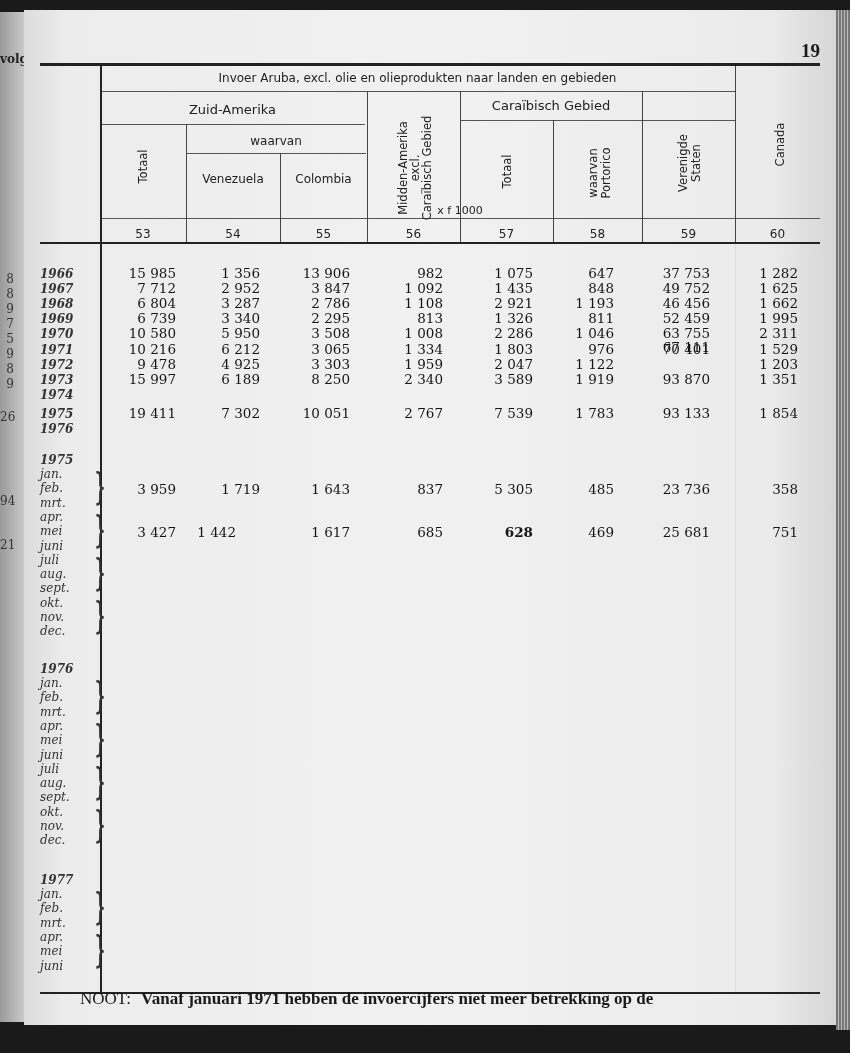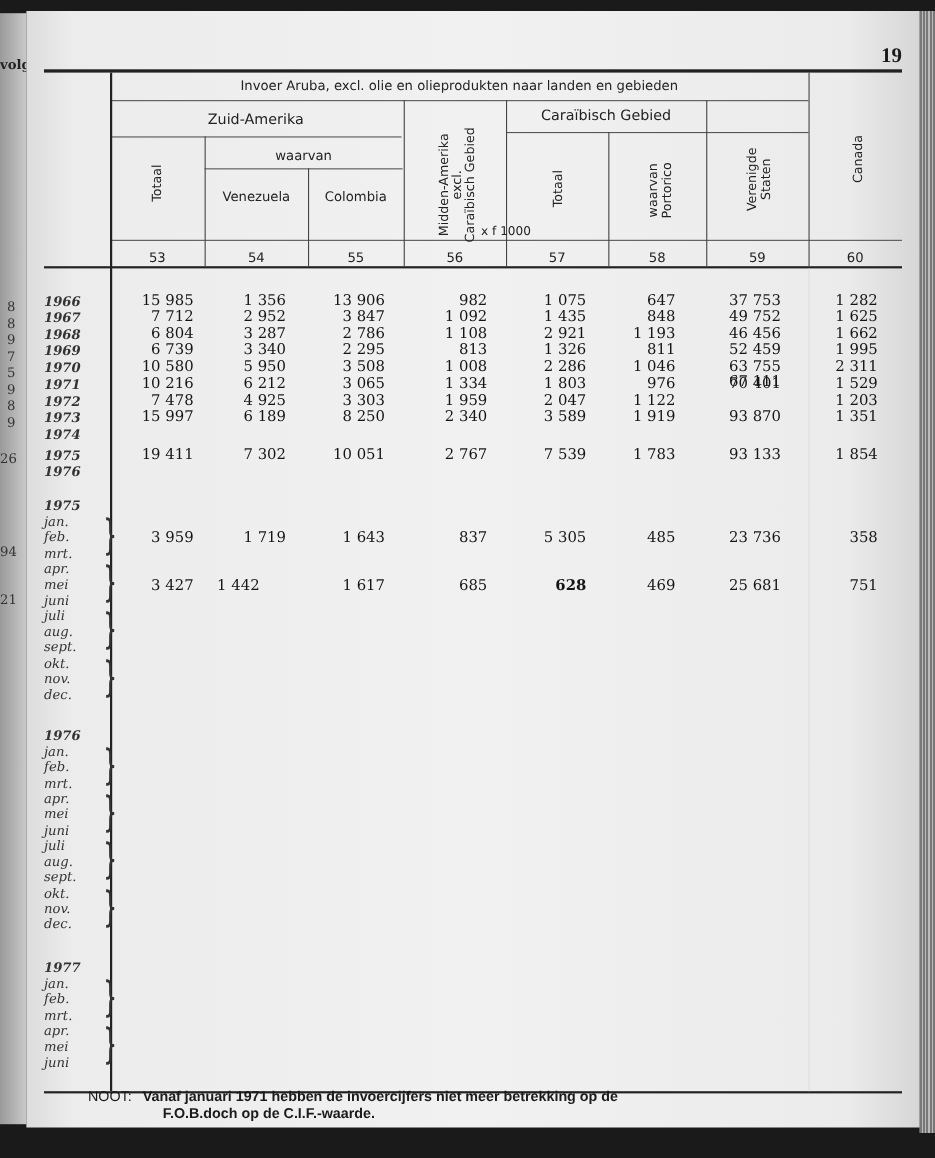--- a/index.html
+++ b/index.html
@@ -61,22 +61,22 @@
   .label.bold { font-weight: bold; }
   .cell {
     position: absolute; font-size: 13.5px; text-align: right;
     font-family: "DejaVu Serif", serif; color: #151515; white-space: nowrap;
   }
   .brace {
     position: absolute; left: 88px; font-size: 38px; color: #333;
     font-family: "DejaVu Sans", sans-serif; line-height: 38px; transform: scaleX(0.5);
   }
   .note {
-    position: absolute; left: 80px; top: 989px; font-size: 13px; font-weight: bold;
-    font-family: Liberation Sans, sans-serif; color: #1a1a1a;
+    position: absolute; left: 80px; top: 989px; font-size: 17px; font-weight: bold;
+    font-family: Liberation Serif, serif; color: #1a1a1a;
   }
   .note .lbl { font-weight: normal; margin-right: 10px; }
   .note .l2 { padding-left: 68px; display: block; }
 </style>
 </head>
 <body>
 
 <div class="prev-page">
   <div class="tab">volg</div>
   <div class="num" style="top:260px">8</div>
@@ -200,21 +200,21 @@
     <div class="label bold" style="top: 342.5px;">1971</div>
     <div class="cell" style="top: 340.5px; right: 674px;">10 216</div>
     <div class="cell" style="top: 340.5px; right: 590px;">6 212</div>
     <div class="cell" style="top: 340.5px; right: 500px;">3 065</div>
     <div class="cell" style="top: 340.5px; right: 407px;">1 334</div>
     <div class="cell" style="top: 340.5px; right: 317px;">1 803</div>
     <div class="cell" style="top: 340.5px; right: 236px;">976</div>
     <div class="cell" style="top: 340.5px; right: 140px;">70 401</div>
     <div class="cell" style="top: 340.5px; right: 52px;">1 529</div>
     <div class="label bold" style="top: 357.6px;">1972</div>
-    <div class="cell" style="top: 355.6px; right: 674px;">7 478</div>
+    <div class="cell" style="top: 355.6px; right: 674px;">9 478</div>
     <div class="cell" style="top: 355.6px; right: 590px;">4 925</div>
     <div class="cell" style="top: 355.6px; right: 500px;">3 303</div>
     <div class="cell" style="top: 355.6px; right: 407px;">1 959</div>
     <div class="cell" style="top: 355.6px; right: 317px;">2 047</div>
     <div class="cell" style="top: 355.6px; right: 236px;">1 122</div>
     <div class="cell" style="top: 339px; right: 140px;">67 111</div>
     <div class="cell" style="top: 355.6px; right: 52px;">1 203</div>
     <div class="label bold" style="top: 372.7px;">1973</div>
     <div class="cell" style="top: 370.7px; right: 674px;">15 997</div>
     <div class="cell" style="top: 370.7px; right: 590px;">6 189</div>
@@ -318,14 +318,13 @@
     <div class="label" style="top: 915.6px;">mrt.</div>
     <div class="label" style="top: 929.9px;">apr.</div>
     <div class="label" style="top: 944.2px;">mei</div>
     <div class="label" style="top: 958.5px;">juni</div>
     <div class="brace" style="top: 887px;">}</div>
     <div class="brace" style="top: 930px;">}</div>
   </div>
 
 <div class="note">
   <span class="lbl">NOOT:</span><span>Vanaf januari 1971 hebben de invoercijfers niet meer betrekking op de</span>
-  <span class="l2">F.O.B.doch op de C.I.F.-waarde.</span>
 </div>
 
 </body></html>

